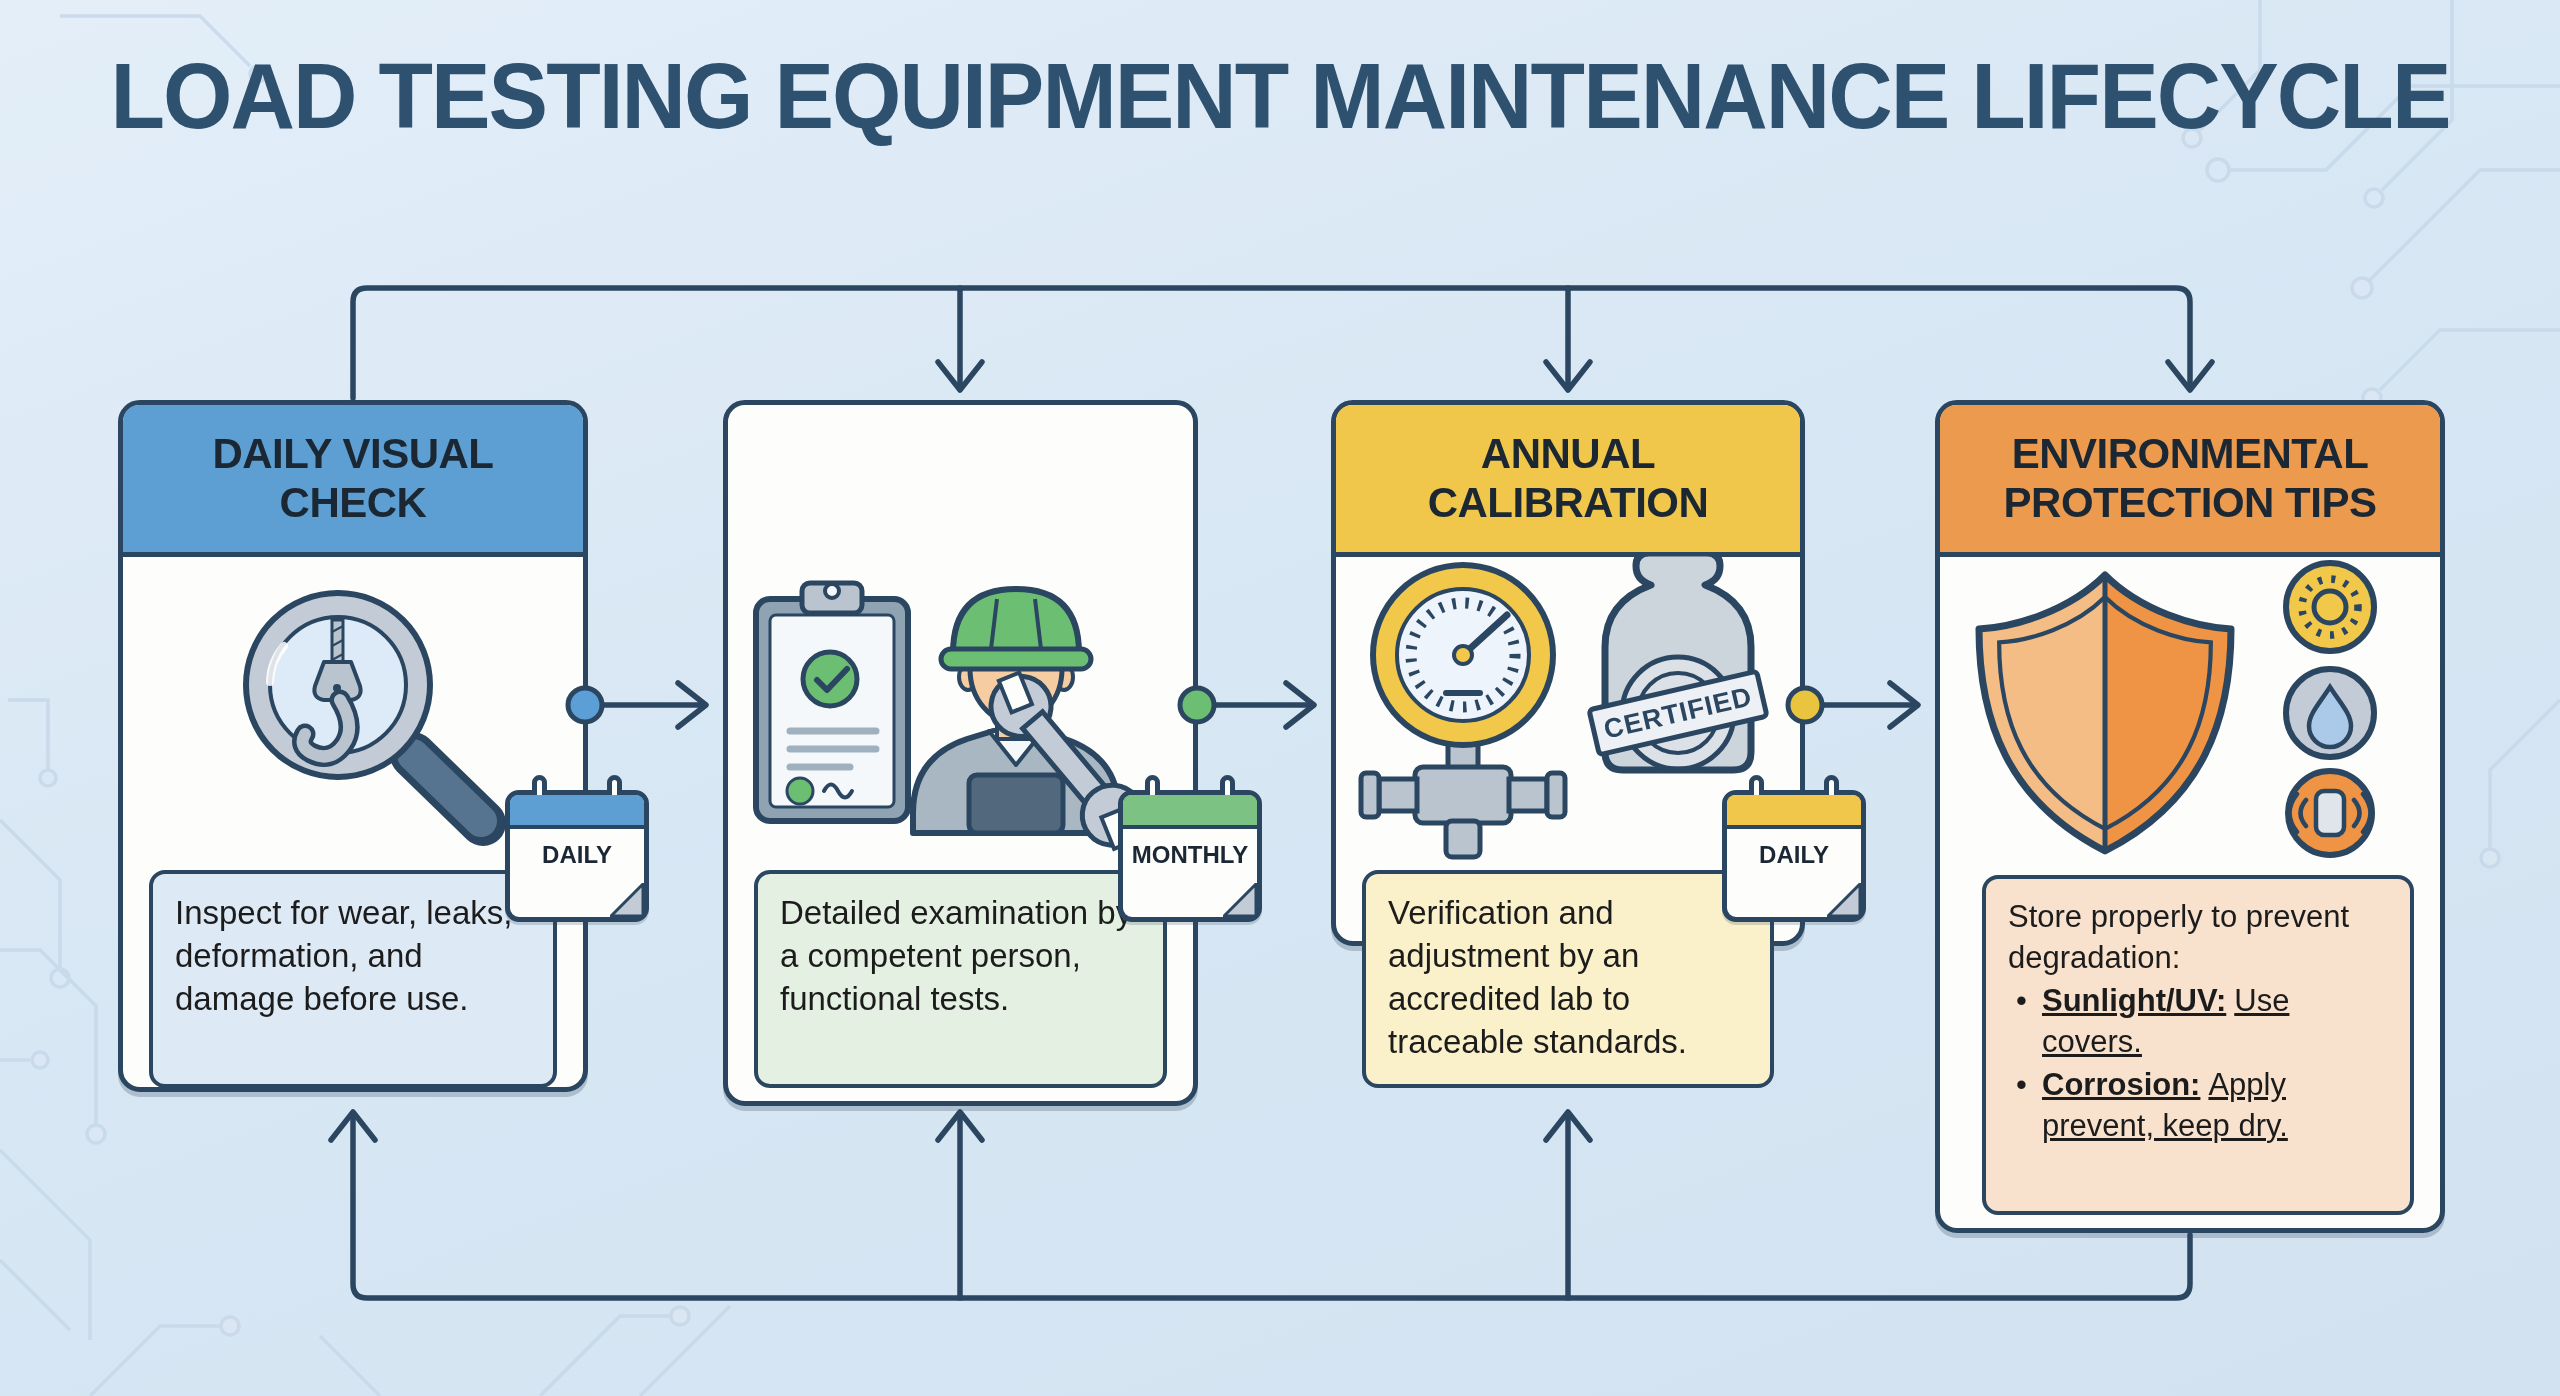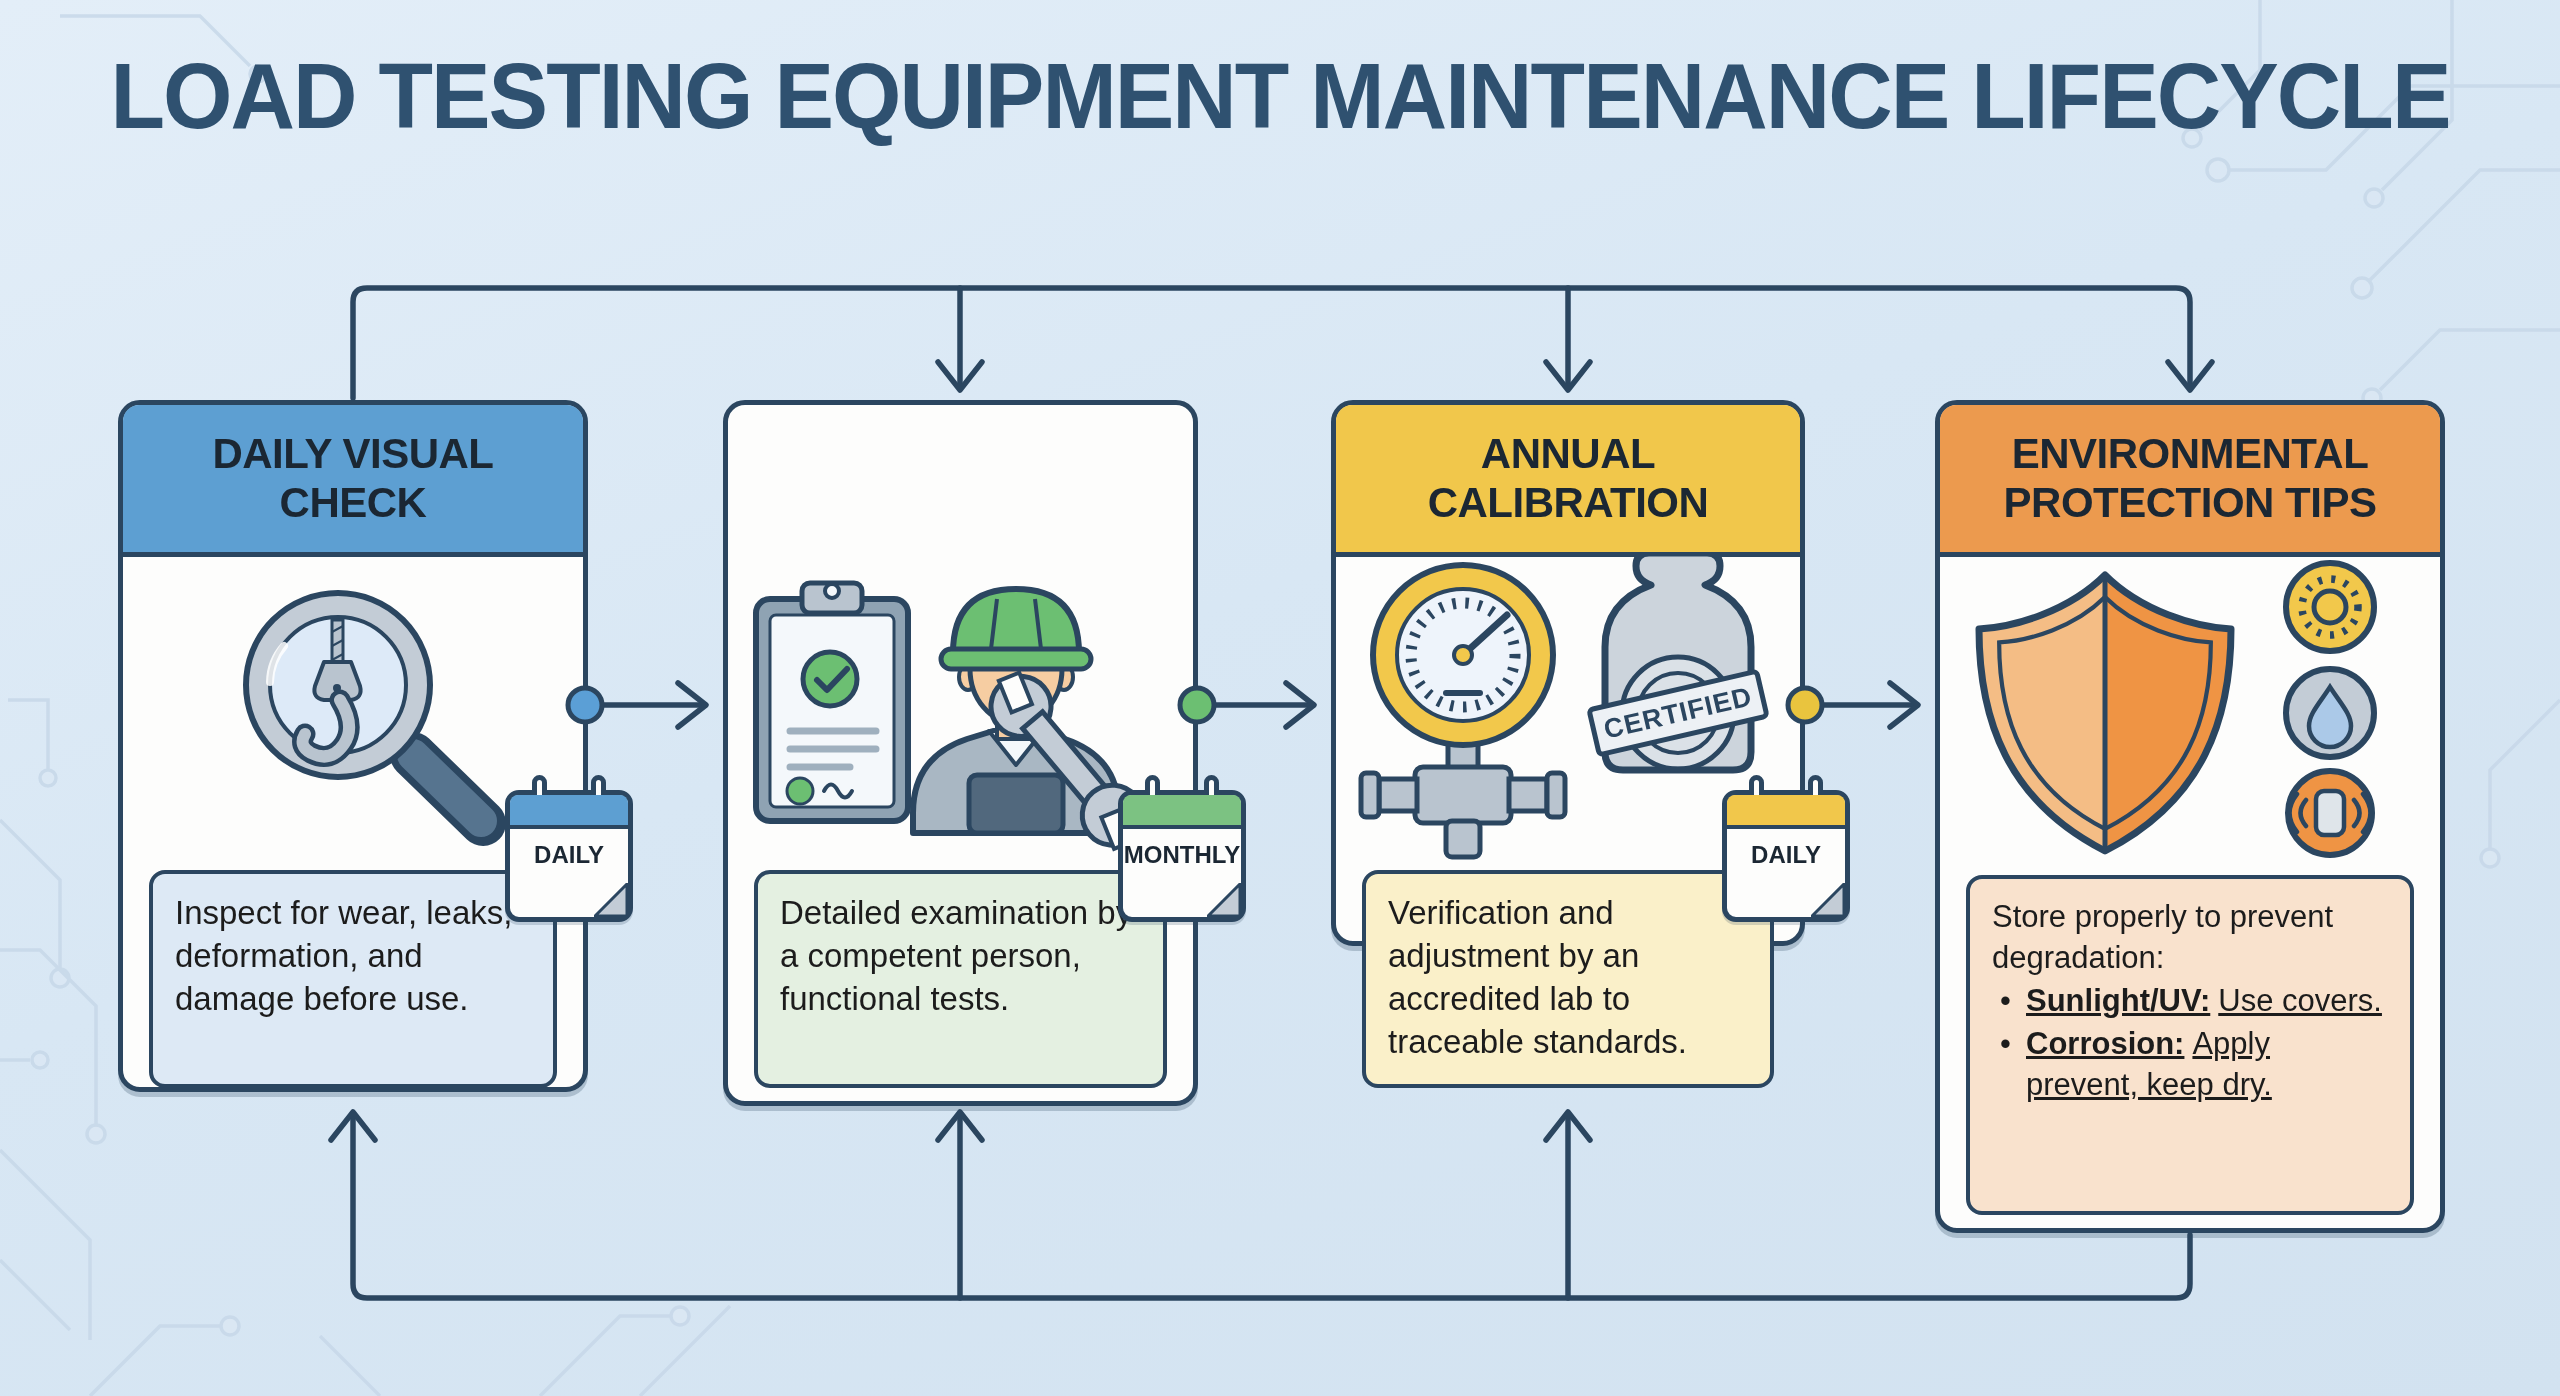--- a/index.html
+++ b/index.html
@@ -37,21 +37,21 @@
     border:4px solid #2b4660;border-radius:16px;padding:18px 22px;
     font-size:33px;line-height:1.3;color:#1c1c1c;text-align:left;
   }
   .card-std .text-box{top:465px;height:218px;}
   .card-env .text-box{top:470px;height:340px;font-size:31px;line-height:1.32;}
   .bullet{position:relative;padding-left:34px;margin-top:2px;text-decoration:underline;}
   .bullet::before{content:"\2022";position:absolute;left:8px;top:0;}
   .b-label{font-weight:bold;}
   .b-text{margin-left:8px;}
   .badge{
-    position:absolute;width:128px;height:132px;background:#fdfdfc;
+    position:absolute;width:144px;height:132px;background:#fdfdfc;
     border:5px solid #2b4660;border-radius:14px;z-index:6;box-sizing:border-box;
     box-shadow:0 3px 0 rgba(43,70,96,.2);
     padding-left:24px;
   }
   .badge-strip{
     position:absolute;top:0;left:0;right:0;height:30px;
     border-bottom:4px solid #2b4660;border-radius:8px 8px 0 0;
   }
   .badge-ring{
     position:absolute;top:-20px;width:15px;height:38px;background:#fdfdfc;
@@ -223,21 +223,21 @@
           <circle cx="375" cy="158" r="44" fill="#c3ccd6" stroke="#2b4660" stroke-width="6"></circle>
           <path transform="translate(375,158)" d="M0,-26 C11,-9 21,1 21,13 a21,21 0 1 1 -42,0 C-21,1 -11,-9 0,-26 Z" fill="#abc9e8" stroke="#2b4660" stroke-width="4.5"></path>
         </g>
         <g transform="translate(375,258)">
           <circle cx="0" cy="0" r="42" fill="#ef9444" stroke="#2b4660" stroke-width="6"></circle>
           <rect x="-14" y="-22" width="28" height="44" rx="8" fill="#dfe5ea" stroke="#2b4660" stroke-width="4.5"></rect>
           <path d="M-24,-13 q-11,13 0,26 M-33,-19 q-15,19 0,38 M24,-13 q11,13 0,26 M33,-19 q15,19 0,38" stroke="#2b4660" stroke-width="4.5" fill="none" stroke-linecap="round"></path>
         </g>
       </svg>
     </div>
-    <div class="text-box" style="background-color: rgb(249, 226, 205);">
+    <div class="text-box" style="background-color: rgb(249, 226, 205); margin-left: 16px;">
       <div>Store properly to prevent degradation:</div>
       <div class="bullet"><span class="b-label">Sunlight/UV:</span><span class="b-text">Use covers.</span></div>
       <div class="bullet"><span class="b-label">Corrosion:</span><span class="b-text">Apply prevent, keep dry.</span></div>
     </div>
   </div>
 
   <div class="badge" style="left:505px;top:790px;">
     <span class="badge-ring ring-l"></span>
     <span class="badge-ring ring-r"></span>
     <div class="badge-strip" style="background-color: rgb(93, 159, 210);"></div>

